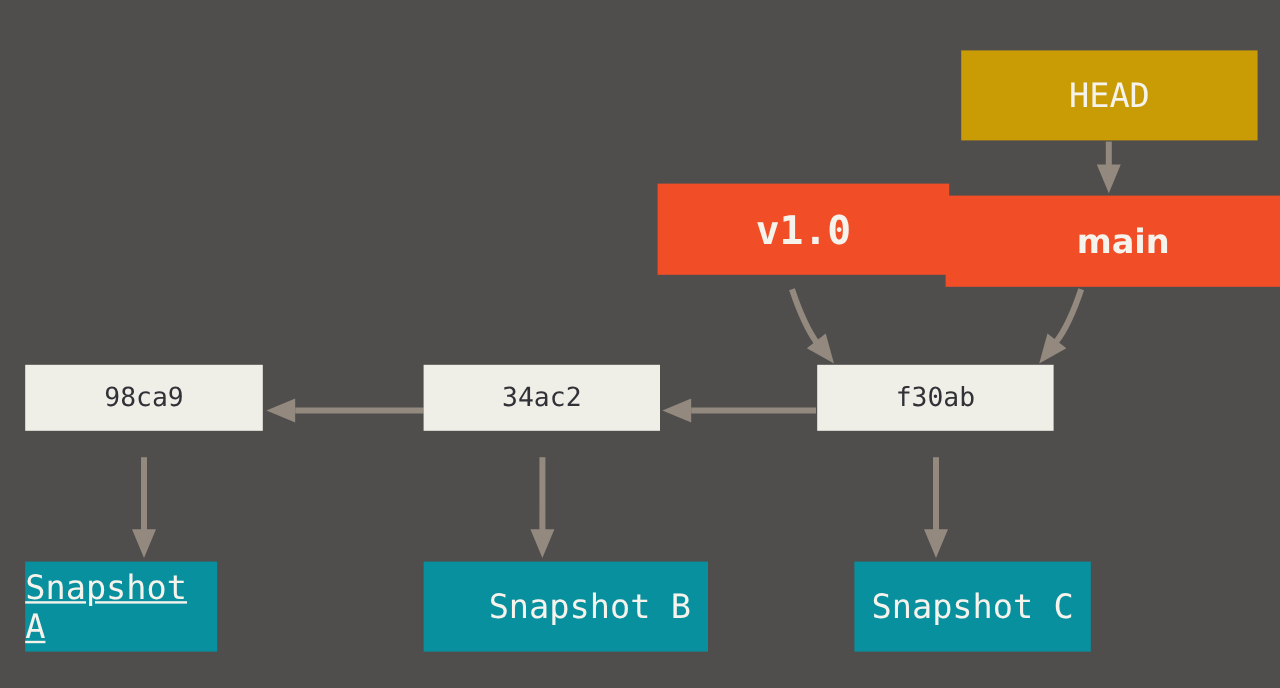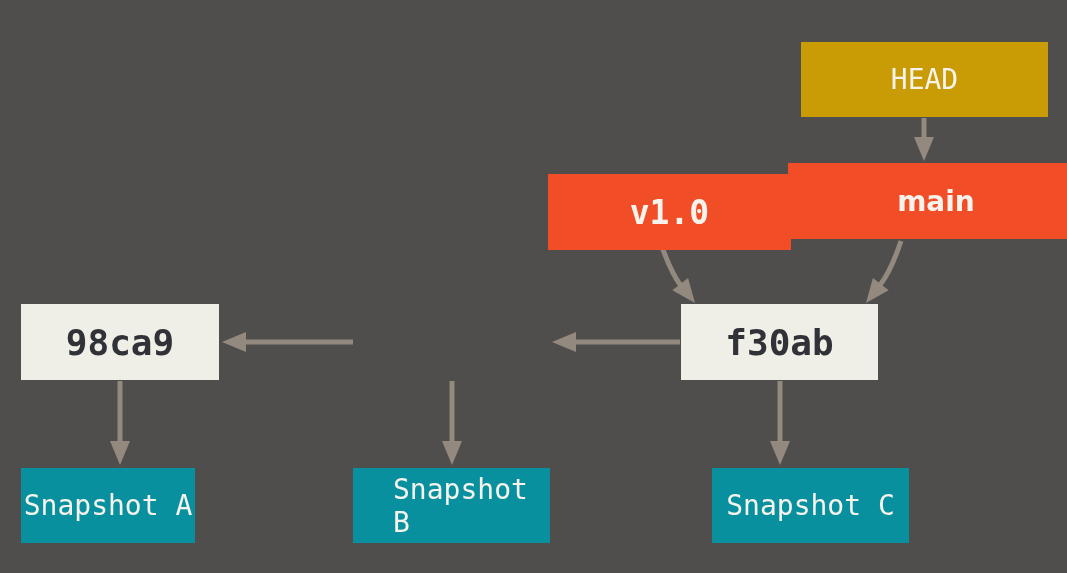--- a/index.html
+++ b/index.html
@@ -42,47 +42,47 @@
     left: 801px; top: 42px; width: 247px; height: 75px;
     background: var(--head_box, #C99B04);
     color: var(--light_text, #F5F3EC);
     font-size: 28px;
   }
   .ref-box {
     background: var(--ref_box, #F14E28);
     color: var(--light_text, #F5F3EC);
   }
   .tag-box {
-    left: 548px; top: 174px; width: 243px; height: 76px;
+    left: 548px; top: 153px; width: 243px; height: 76px;
     font-size: 33px;
     font-weight: bold;
   }
   .branch-box {
     left: 788px; top: 163px; width: 296px; height: 76px;
     font-family: "DejaVu Sans", "Liberation Sans", sans-serif;
     font-size: 28px;
     font-weight: bold;
   }
   .commit-box {
     background: var(--commit_box, #F0EFE7);
     color: var(--dark_text, #303237);
-    font-size: 36px;
-    top: 304px; height: 76px; font-weight: bold;
+    font-size: 22px;
+    top: 304px; height: 55px;
   }
   .commit-0 { left: 21px;  width: 198px; }
   .commit-1 { left: 353px; width: 197px; }
   .commit-2 { left: 681px; width: 197px; align-items: center; }
   .snapshot-box {
     background: var(--snapshot_box, #08909E);
     color: var(--light_text, #F5F3EC);
     font-size: 28px;
     top: 468px; height: 75px;
   }
-  .snap-0 { left: 21px;  width: 174px; }
-  .snap-1 { left: 353px; width: 197px; padding-left: 40px; }
+  .snap-0 { left: 21px;  width: 160px; text-decoration: underline; }
+  .snap-1 { left: 353px; width: 237px; padding-left: 40px; }
   .snap-2 { left: 681px; width: 197px; margin-left: 31px; }
 </style>
 </head>
 <body>
 
 <div class="canvas">
 
   <svg class="arrow-layer" width="1067" height="573" viewBox="0 0 1067 573" xmlns="http://www.w3.org/2000/svg">
     <g>
       <path class="al" d="M924 118 L924 140"></path>
@@ -126,20 +126,23 @@
     <span>v1.0</span>
   </div>
 
   <div class="box ref-box branch-box">
     <span>main</span>
   </div>
 
   <div class="box commit-box commit-0">
     <span>98ca9</span>
   </div>
+  <div class="box commit-box commit-1">
+    <span>34ac2</span>
+  </div>
   <div class="box commit-box commit-2">
     <span>f30ab</span>
   </div>
 
   <div class="box snapshot-box snap-0">
     <span>Snapshot A</span>
   </div>
   <div class="box snapshot-box snap-1">
     <span>Snapshot B</span>
   </div>

